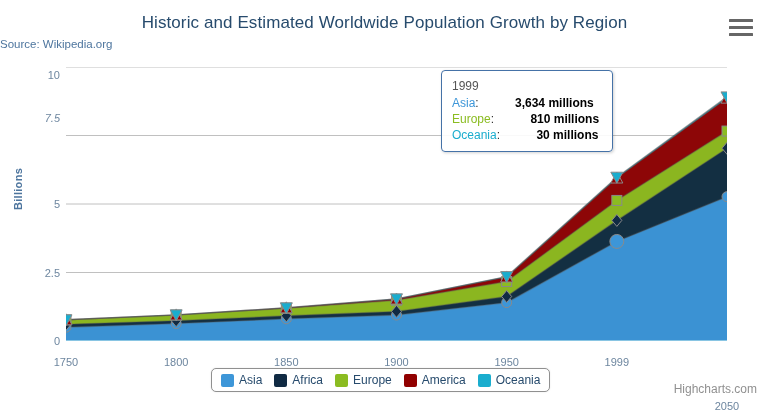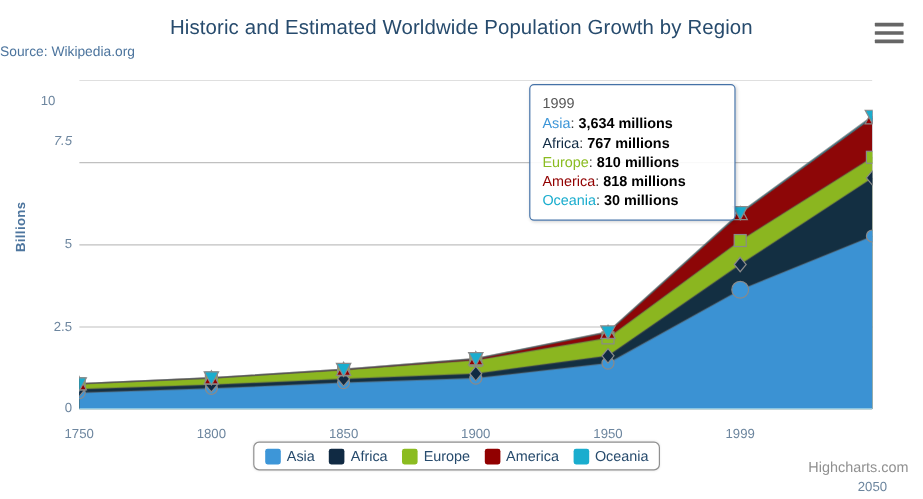--- a/index.html
+++ b/index.html
@@ -146,20 +146,21 @@
     padding-bottom: 1px;
   }
   .tooltip-row {
     font-size: 12px;
     line-height: 16px;
   }
   .tooltip-row .tt-name { font-weight: normal; }
   .tooltip-row .tt-val {
     color: #000000;
     font-weight: bold;
+    margin-left: 33px;
   }
 
   
   .legend {
     position: absolute;
     left: 211px;
     top: 368px;
     height: 24px;
     border: 1px solid #909090;
     border-radius: 5px;
@@ -210,21 +211,21 @@
     <span class="bar"></span>
     <span class="bar"></span>
     <span class="bar"></span>
   </div>
 
   <div class="y-axis-labels" id="y-axis-labels">
       <div class="y-label" style="top: 274px;">0</div>
       <div class="y-label" style="top: 205.5px;">2.5</div>
       <div class="y-label" style="top: 137px;">5</div>
       <div class="y-label" style="top: 51px; font-style: italic;">7.5</div>
-      <div class="y-label" style="top: 18px; text-align: center;">10</div>
+      <div class="y-label" style="top: 8px;">10</div>
     </div>
   <div class="y-axis-title">Billions</div>
 
   <div class="plot-area">
     <svg class="plot-svg" id="plot-svg" width="661" height="274" viewBox="0 0 661 274">
         <line x1="0" y1="205.5" x2="661" y2="205.5" stroke="#c0c0c0" stroke-width="1"></line>
         <line x1="0" y1="137" x2="661" y2="137" stroke="#c0c0c0" stroke-width="1"></line>
         <line x1="0" y1="68.5" x2="661" y2="68.5" stroke="#c0c0c0" stroke-width="1"></line>
         <line x1="0" y1="0" x2="661" y2="0" stroke="#c0c0c0" stroke-width="1"></line>
         <path d="M 0 252.8198 L 110.16666666666666 247.8604 L 220.33333333333331 240.8186 L 330.5 231.8314 L 440.66666666666663 209.61 L 550.8333333333334 110.2028 L 661 29.893400000000014 L 661 274 L 0 274 Z" fill="#1aadce" fill-opacity="0.97"></path>
@@ -354,23 +355,21 @@
       <div class="x-label" style="left: 330.5px;">1900</div>
       <div class="x-label" style="left: 440.667px;">1950</div>
       <div class="x-label" style="left: 550.833px;">1999</div>
       <div class="x-label" style="left: 661px; margin-top: 44px;">2050</div>
     </div>
 
   <div class="tooltip" id="tooltip">
     <div class="tooltip-header">1999</div>
     <div id="tooltip-rows">
         <div class="tooltip-row"><span class="tt-name" style="color: rgb(61, 150, 216);">Asia</span><span style="color: rgb(51, 51, 51);">: </span><span class="tt-val">3,634 millions</span></div>
-        <div class="tooltip-row"><span class="tt-name" style="color: rgb(16, 42, 67);">Africa</span><span style="color: rgb(51, 51, 51);">: </span><span class="tt-val">767 millions</span></div>
         <div class="tooltip-row"><span class="tt-name" style="color: rgb(139, 188, 33);">Europe</span><span style="color: rgb(51, 51, 51);">: </span><span class="tt-val">810 millions</span></div>
-        <div class="tooltip-row"><span class="tt-name" style="color: rgb(145, 0, 0);">America</span><span style="color: rgb(51, 51, 51);">: </span><span class="tt-val">818 millions</span></div>
         <div class="tooltip-row"><span class="tt-name" style="color: rgb(26, 173, 206);">Oceania</span><span style="color: rgb(51, 51, 51);">: </span><span class="tt-val">30 millions</span></div>
       </div>
   </div>
 
   <div class="legend" id="legend">
       <div class="legend-item">
         <span class="legend-swatch" style="background: rgb(61, 150, 216);"></span>
         <span class="legend-text">Asia</span>
       </div>
       <div class="legend-item">

